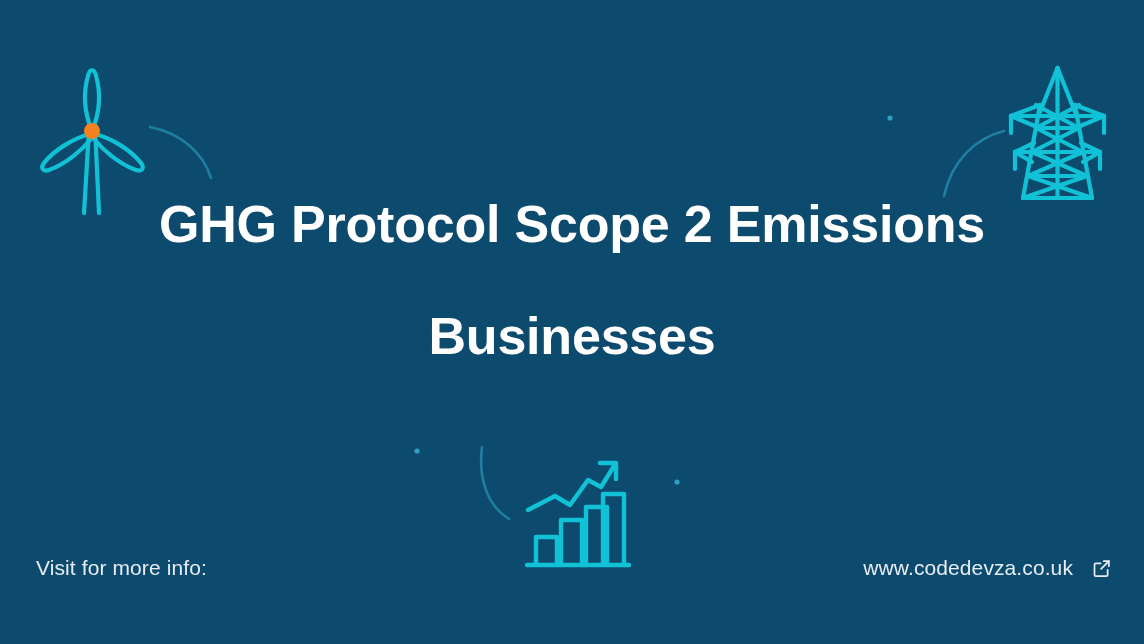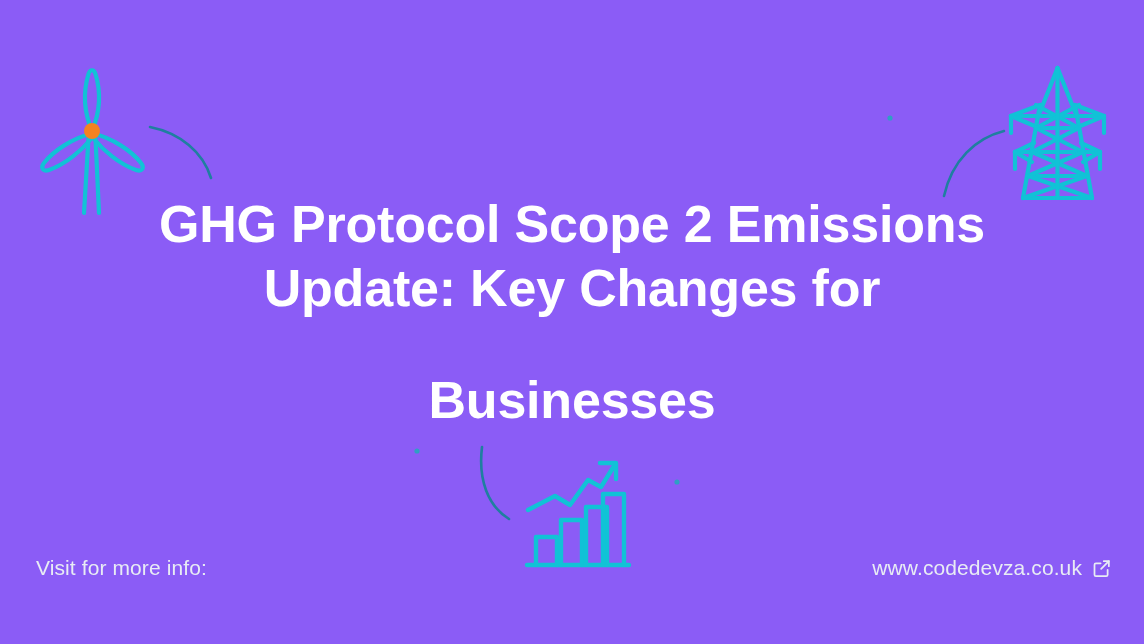--- a/index.html
+++ b/index.html
@@ -8,21 +8,21 @@
     padding: 0;
     background: #04205e;
   }
   body {
     font-family: "Liberation Sans", sans-serif;
   }
   .slide {
     position: relative;
     width: 1144px;
     height: 644px;
-    background: #8b5cf6;
+    background: #0c4a6e;
     overflow: hidden;
   }
   .layer-art {
     position: absolute;
     left: 0;
     top: 0;
     width: 1144px;
     height: 644px;
     pointer-events: none;
   }
@@ -59,21 +59,21 @@
     letter-spacing: 0.1px;
     white-space: nowrap;
   }
   .footer-right {
     position: absolute;
     right: 32px;
     top: 0;
     height: 40px;
     display: flex;
     align-items: center;
-    gap: 9px;
+    gap: 18px;
     color: #e8ecf4;
     font-size: 21px;
     letter-spacing: 0.1px;
     white-space: nowrap;
   }
   .footer-right .url-text {
     line-height: 40px;
   }
   .ext-icon {
     display: inline-block;
@@ -171,21 +171,20 @@
     <path d="M482 447 C 478 480, 488 506, 509 519" fill="none" stroke="#1f7fa0" stroke-width="2.6" stroke-linecap="round"></path>
 
     <circle cx="890" cy="118" r="2.6" fill="#2f9fc4"></circle>
     <circle cx="417" cy="451" r="2.6" fill="#2f9fc4"></circle>
     <circle cx="677" cy="482" r="2.6" fill="#2f9fc4"></circle>
   </svg>
 
   <div class="title-block">
     <h1>
       <span style="display: block;">GHG Protocol Scope 2 Emissions</span>
-      <span style="display: block;">Update: Key Changes for</span>
       <span style="display: block; margin-top: 48px;">Businesses</span>
     </h1>
   </div>
 
   <div class="footer">
     <div class="footer-left">Visit for more info:</div>
 
     <div class="footer-right">
       <span class="url-text">www.codedevza.co.uk</span>
       <span class="ext-icon">

